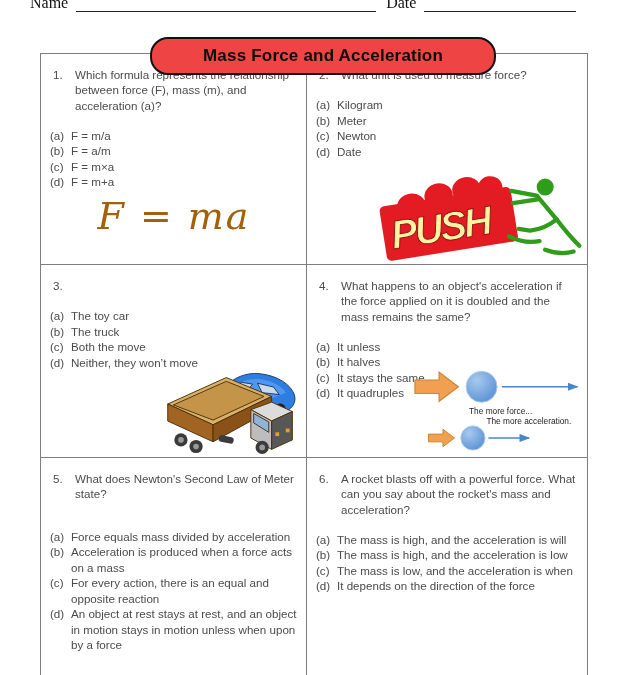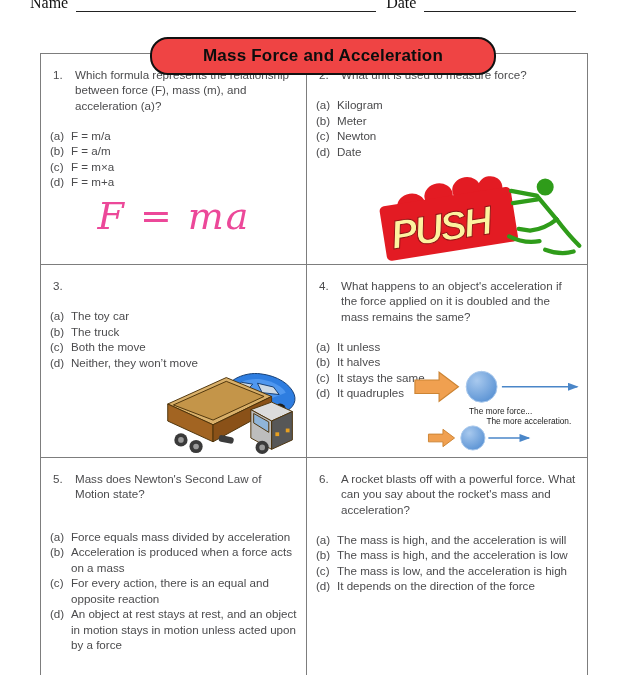--- a/index.html
+++ b/index.html
@@ -27,21 +27,21 @@
   .q{display:flex;font-size:11.6px;line-height:1.32;}
   .qnum{flex:0 0 22px;padding-left:3px;}
   .qtxt{flex:1 1 auto;padding-right:2px;}
   .opts{margin-top:15px;}
   .opts.gap-lg{margin-top:27px;}
   .opt{display:flex;font-size:11.6px;line-height:1.34;}
   .omark{flex:0 0 21px;}
   .otxt{flex:1 1 auto;}
   
   #formula{margin-top:4px;text-align:center;font-family:"DejaVu Serif",serif;
-           font-style:italic;font-size:38px;color:#ec4899;letter-spacing:2px;}
+           font-style:italic;font-size:38px;color:#a16207;letter-spacing:2px;}
   .fig-abs{position:absolute;}
   svg text{font-family:"Liberation Sans",sans-serif;}
 </style>
 </head>
 <body>
 
 <div id="page">
 
   <div id="hdr">
     <span class="lbl">Name</span>
@@ -226,59 +226,59 @@
         <text x="76" y="63" font-size="8.6" fill="#1c1c1c">The more acceleration.</text>
         <polygon points="16,73 31,73 31,68 43,77 31,86 31,81 16,81" fill="#f0a050" stroke="#cc8433" stroke-width="1"></polygon>
         <circle cx="62" cy="77" r="12.5" fill="url(#ball)" stroke="#aac9ec"></circle>
         <line x1="78" y1="77" x2="120" y2="77" stroke="#4a86c8" stroke-width="1.4" marker-end="url(#ah)"></line>
       </svg>
     </div>
 
     <div class="cell bR">
       <div class="q">
         <span class="qnum">5.</span>
-        <span class="qtxt">Mass does Newton's Second Law of Motion state?</span>
+        <span class="qtxt">What does Newton's Second Law of Meter state?</span>
       </div>
       <div class="opts gap-lg">
         <div class="opt">
             <span class="omark">(a)</span>
             <span class="otxt" style="white-space:nowrap;">Force equals mass divided by acceleration</span>
           </div>
         <div class="opt">
             <span class="omark">(b)</span>
             <span class="otxt">Acceleration is produced when a force acts on a mass</span>
           </div>
         <div class="opt">
             <span class="omark">(c)</span>
             <span class="otxt">For every action, there is an equal and opposite reaction</span>
           </div>
         <div class="opt">
             <span class="omark">(d)</span>
-            <span class="otxt">An object at rest stays at rest, and an object in motion stays in motion unless acted upon by a force</span>
+            <span class="otxt">An object at rest stays at rest, and an object in motion stays in motion unless when upon by a force</span>
           </div>
       </div>
     </div>
 
     <div class="cell">
       <div class="q">
         <span class="qnum">6.</span>
         <span class="qtxt">A rocket blasts off with a powerful force. What can you say about the rocket's mass and acceleration?</span>
       </div>
       <div class="opts">
         <div class="opt">
             <span class="omark">(a)</span>
             <span class="otxt">The mass is high, and the acceleration is will</span>
           </div>
         <div class="opt">
             <span class="omark">(b)</span>
             <span class="otxt">The mass is high, and the acceleration is low</span>
           </div>
         <div class="opt">
             <span class="omark">(c)</span>
-            <span class="otxt">The mass is low, and the acceleration is high</span>
+            <span class="otxt">The mass is low, and the acceleration is when</span>
           </div>
         <div class="opt">
             <span class="omark">(d)</span>
             <span class="otxt"> It depends on the direction of the force</span>
           </div>
       </div>
     </div>
 
   </div>
 </div>

